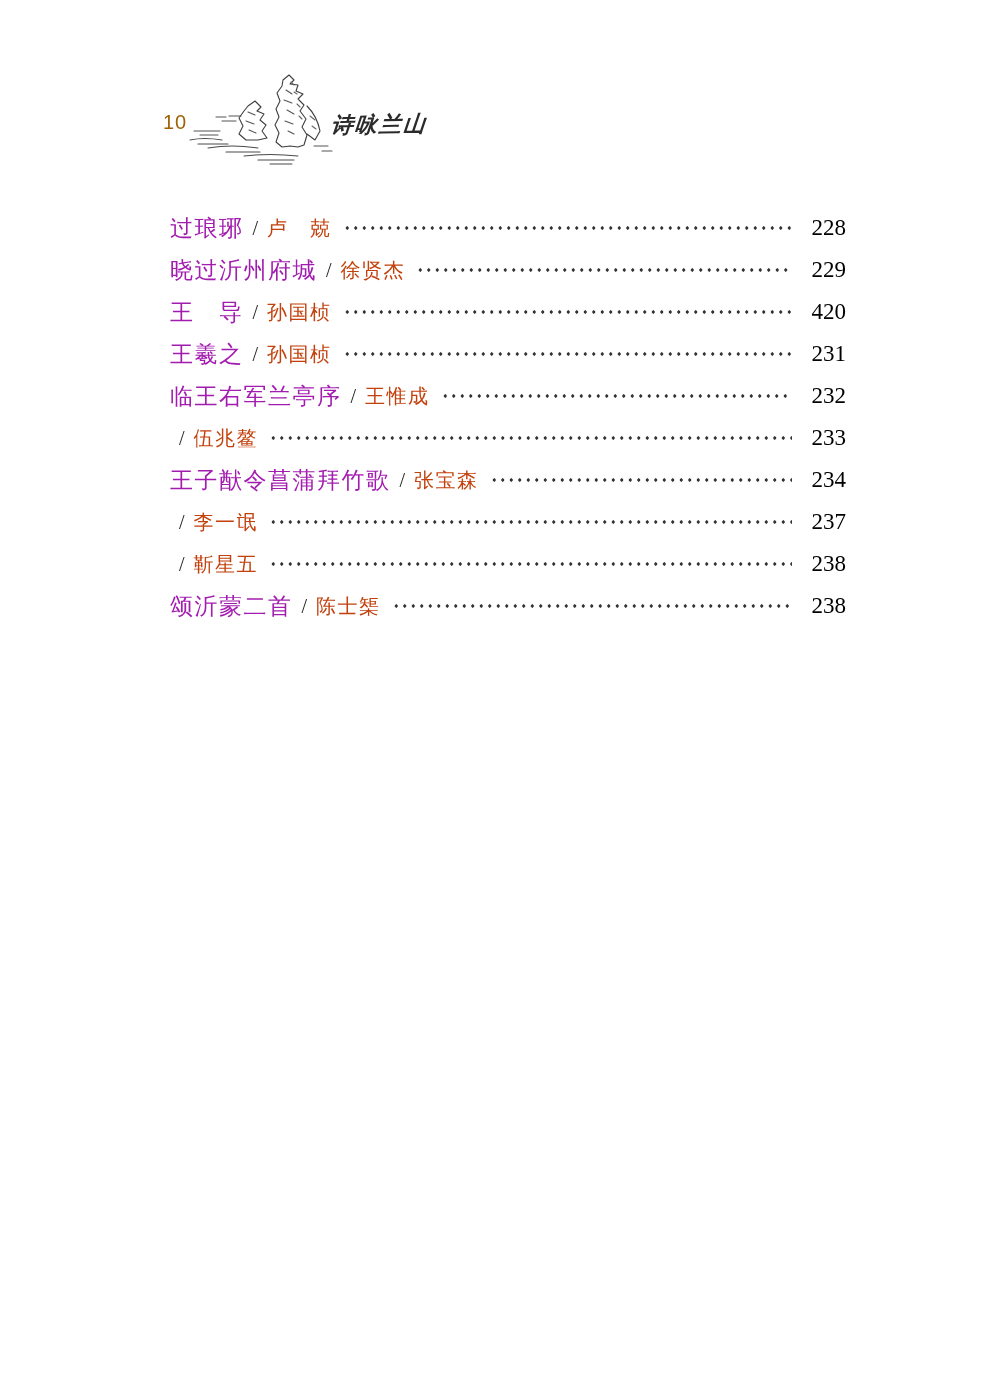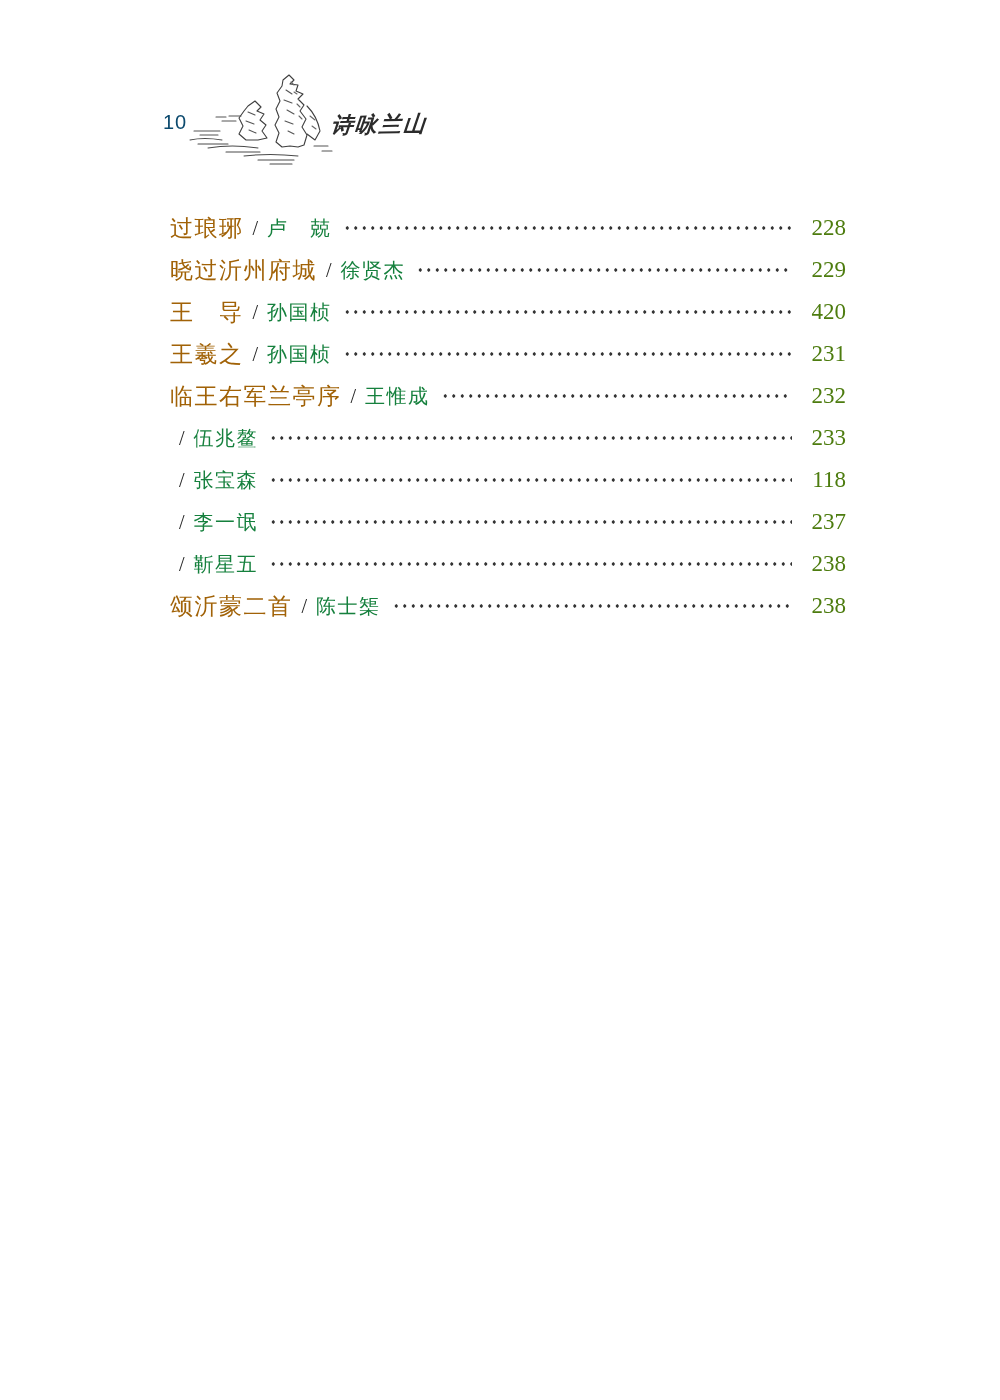--- a/index.html
+++ b/index.html
@@ -8,55 +8,55 @@
     width:1000px;height:1400px;
     margin:0 auto;
     background:#ffffff;
     overflow:hidden;
     font-family:"Liberation Serif", serif;
     color:#262626;
   }
   .folio{
     position:absolute;left:163px;top:111px;
     font-family:"Liberation Sans", sans-serif;
-    font-size:20px;color:#0c4a6e;letter-spacing:1px;
+    font-size:20px;color:#a16207;letter-spacing:1px;
   }
   .mountain{position:absolute;left:186px;top:68px;}
   .book-title{
     position:absolute;left:331px;top:110px;
     font-size:22px;font-style:italic;font-weight:bold;
     letter-spacing:2px;color:#2b2b2b;
     transform:skewX(-6deg) rotate(-1deg);
     font-family:"Liberation Serif", serif;
   }
   .toc{
     position:absolute;left:170px;top:207px;width:676px;
   }
   .toc-row{
     display:flex;align-items:center;height:42px;
   }
   .t{
-    font-size:23px;letter-spacing:1.5px;white-space:pre;color:#a16207;
+    font-size:23px;letter-spacing:1.5px;white-space:pre;color:#a21caf;
   }
   .sep{
     margin:0 9px;font-size:20px;color:#222;
   }
   .a{
-    font-size:20px;letter-spacing:1.5px;white-space:pre;color:#15803d;
+    font-size:20px;letter-spacing:1.5px;white-space:pre;color:#c2410c;
   }
   .leader{
     flex:1;height:42px;margin:0 6px 0 11px;
     background-image:radial-gradient(circle, #333 1.6px, rgba(0,0,0,0) 1.8px);
     background-size:8.5px 42px;
     background-repeat:repeat-x;
     background-position:0 center;
   }
   .p{
     width:48px;text-align:right;
-    font-size:23px;color:#4d7c0f;
+    font-size:23px;color:#000000;
     font-family:"Liberation Serif", serif;
   }
 </style>
 </head>
 <body>
 
 <div class="page">
 
   <span class="folio">10</span>
 
@@ -119,24 +119,25 @@
         <span class="leader"></span>
         <span class="p">232</span>
       </div>
       <div class="toc-row">
         <span class="sep">/</span>
         <span class="a">伍兆鳌</span>
         <span class="leader"></span>
         <span class="p">233</span>
       </div>
       <div class="toc-row">
+        <span class="t">王子猷令菖蒲拜竹歌</span>
         <span class="sep">/</span>
         <span class="a">张宝森</span>
         <span class="leader"></span>
-        <span class="p">118</span>
+        <span class="p">234</span>
       </div>
       <div class="toc-row">
         <span class="sep">/</span>
         <span class="a">李一氓</span>
         <span class="leader"></span>
         <span class="p">237</span>
       </div>
       <div class="toc-row">
         <span class="sep">/</span>
         <span class="a">靳星五</span>

